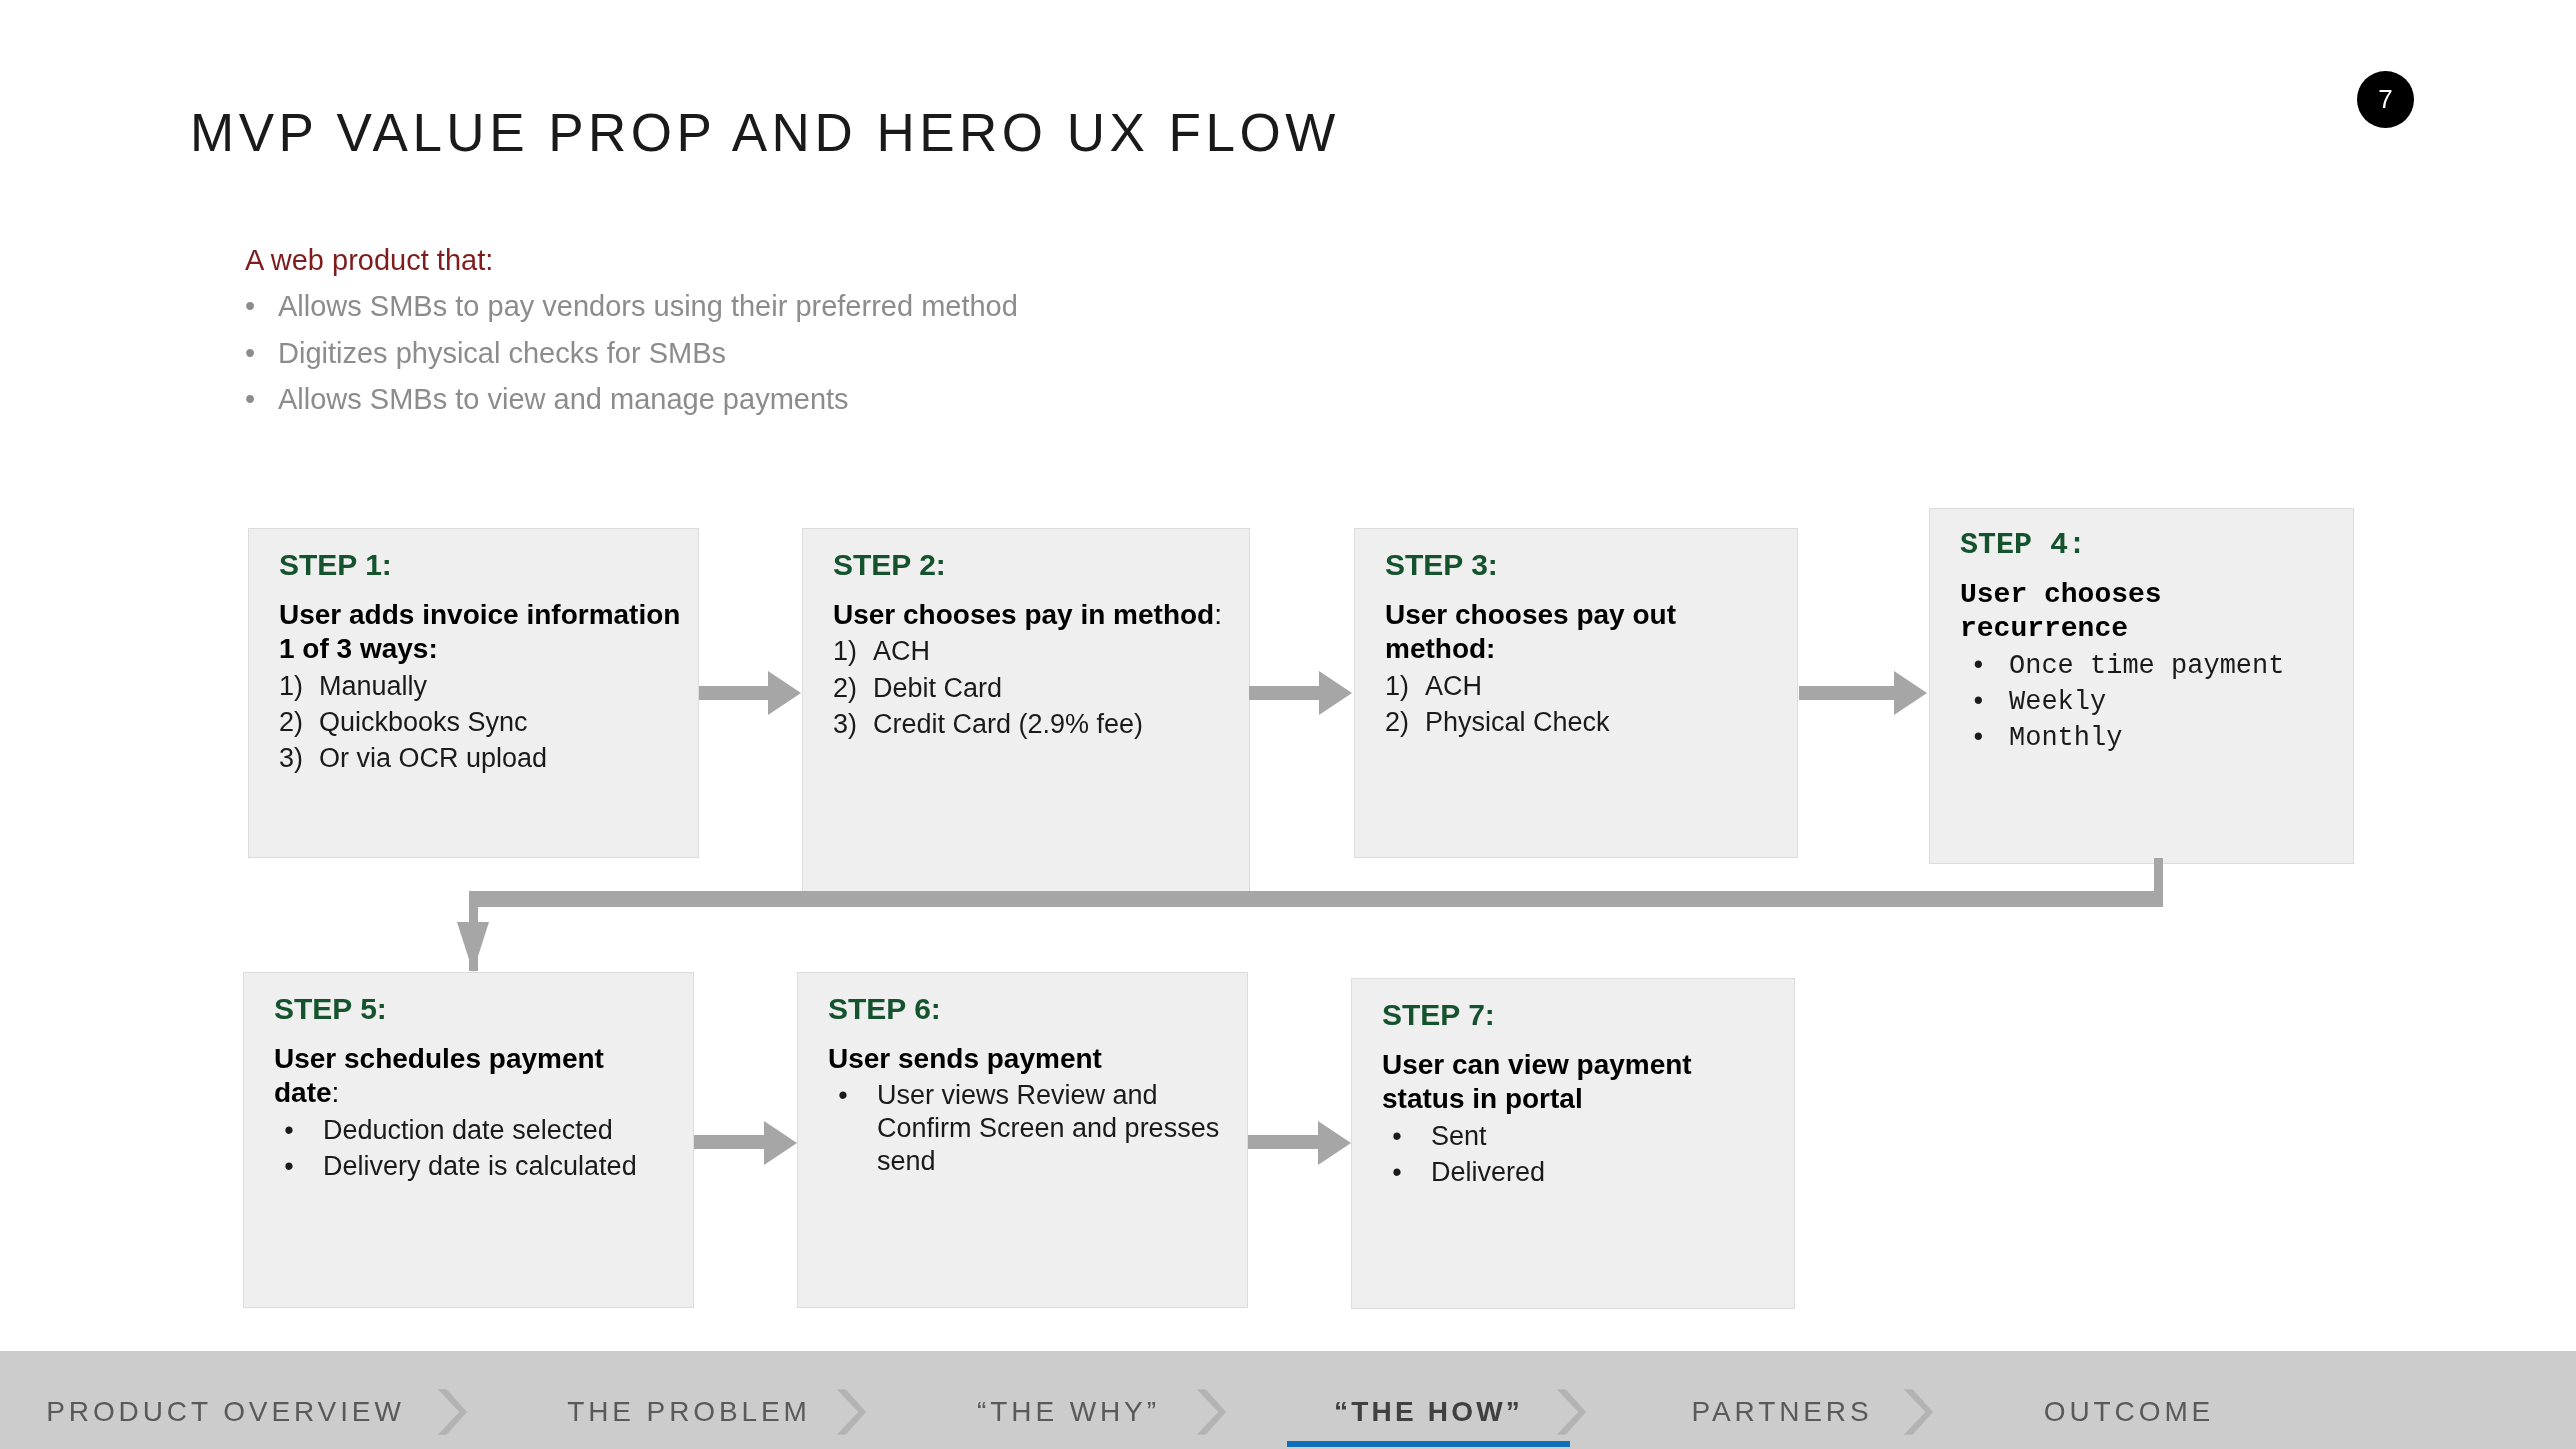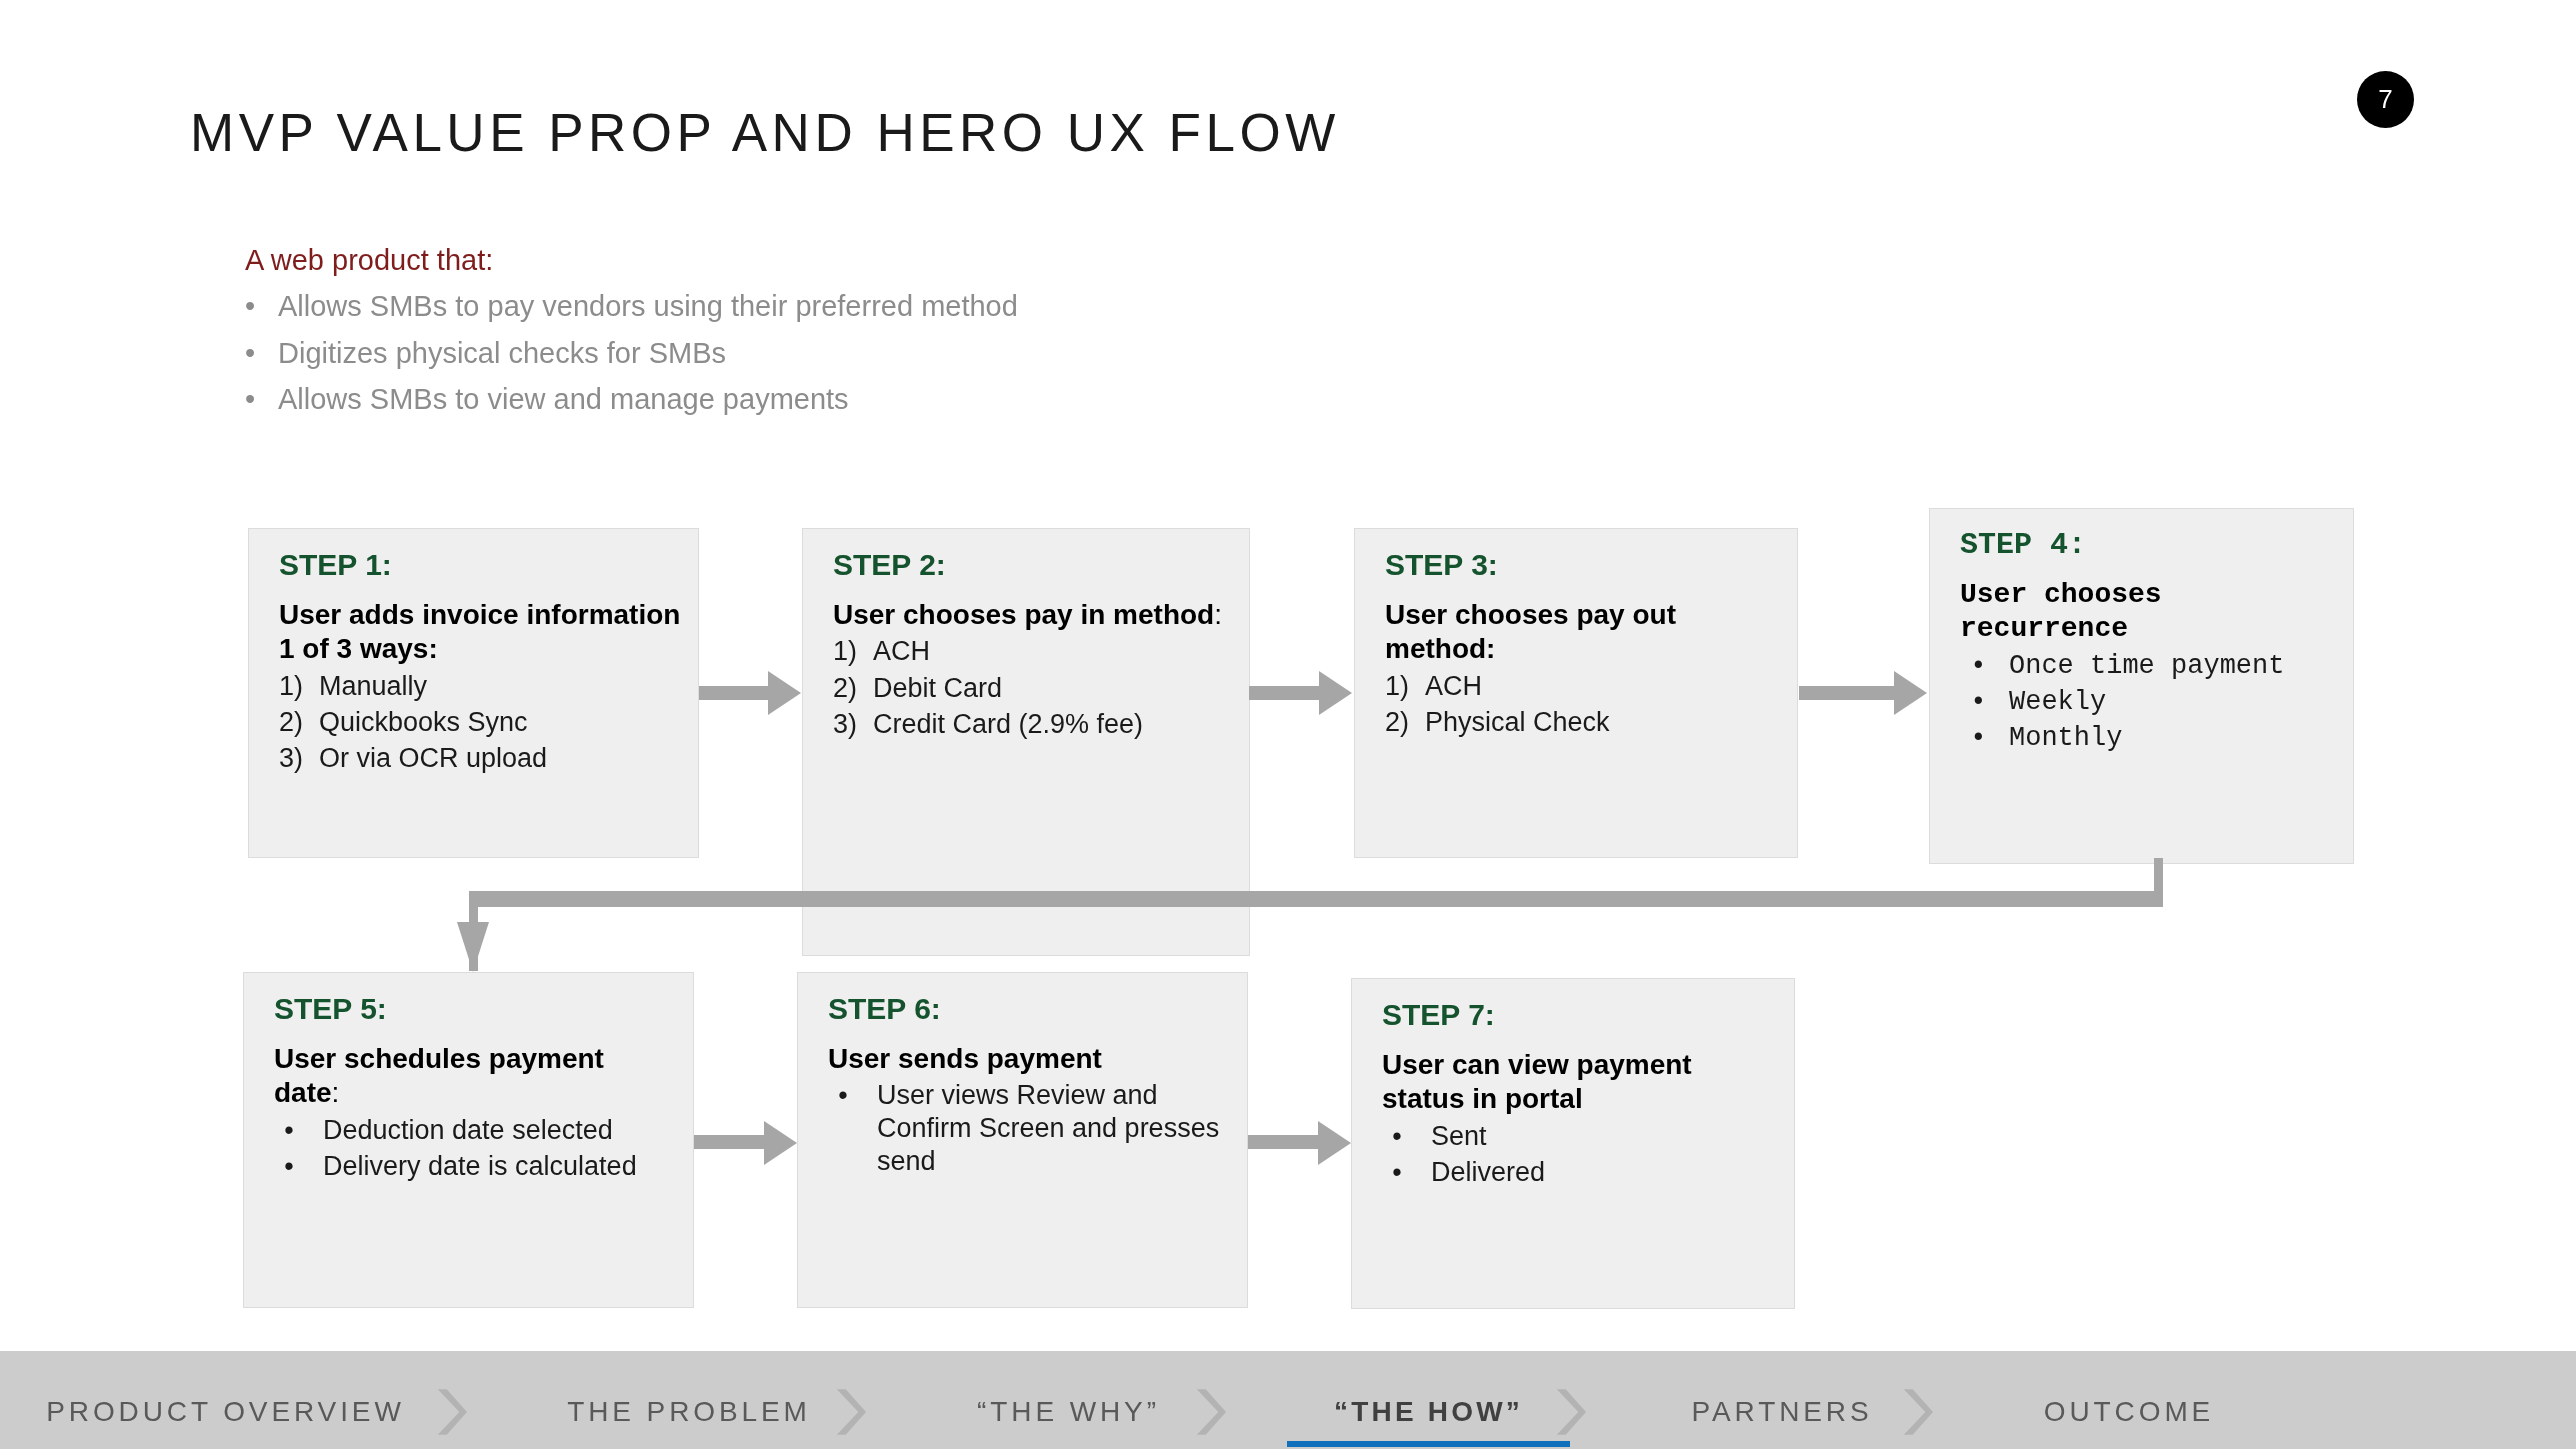--- a/index.html
+++ b/index.html
@@ -140,21 +140,21 @@
         <span class="mk">2)</span>
         <span class="tx">Quickbooks Sync</span>
       </div>
     <div class="li">
         <span class="mk">3)</span>
         <span class="tx">Or via OCR upload</span>
       </div>
   </div>
 </div>
 
-<div class="step-box" style="left:802px;top:528px;width:448px;height:428px;">
+<div class="step-box" style="left:802px;top:528px;width:448px;height:378px;">
   <div class="step-head">STEP 2:</div>
   <div class="step-title"><span>User chooses pay in method</span><span class="nb">:</span></div>
   <div class="step-list">
     <div class="li">
         <span class="mk">1)</span>
         <span class="tx">ACH</span>
       </div>
     <div class="li">
         <span class="mk">2)</span>
         <span class="tx">Debit Card</span>

